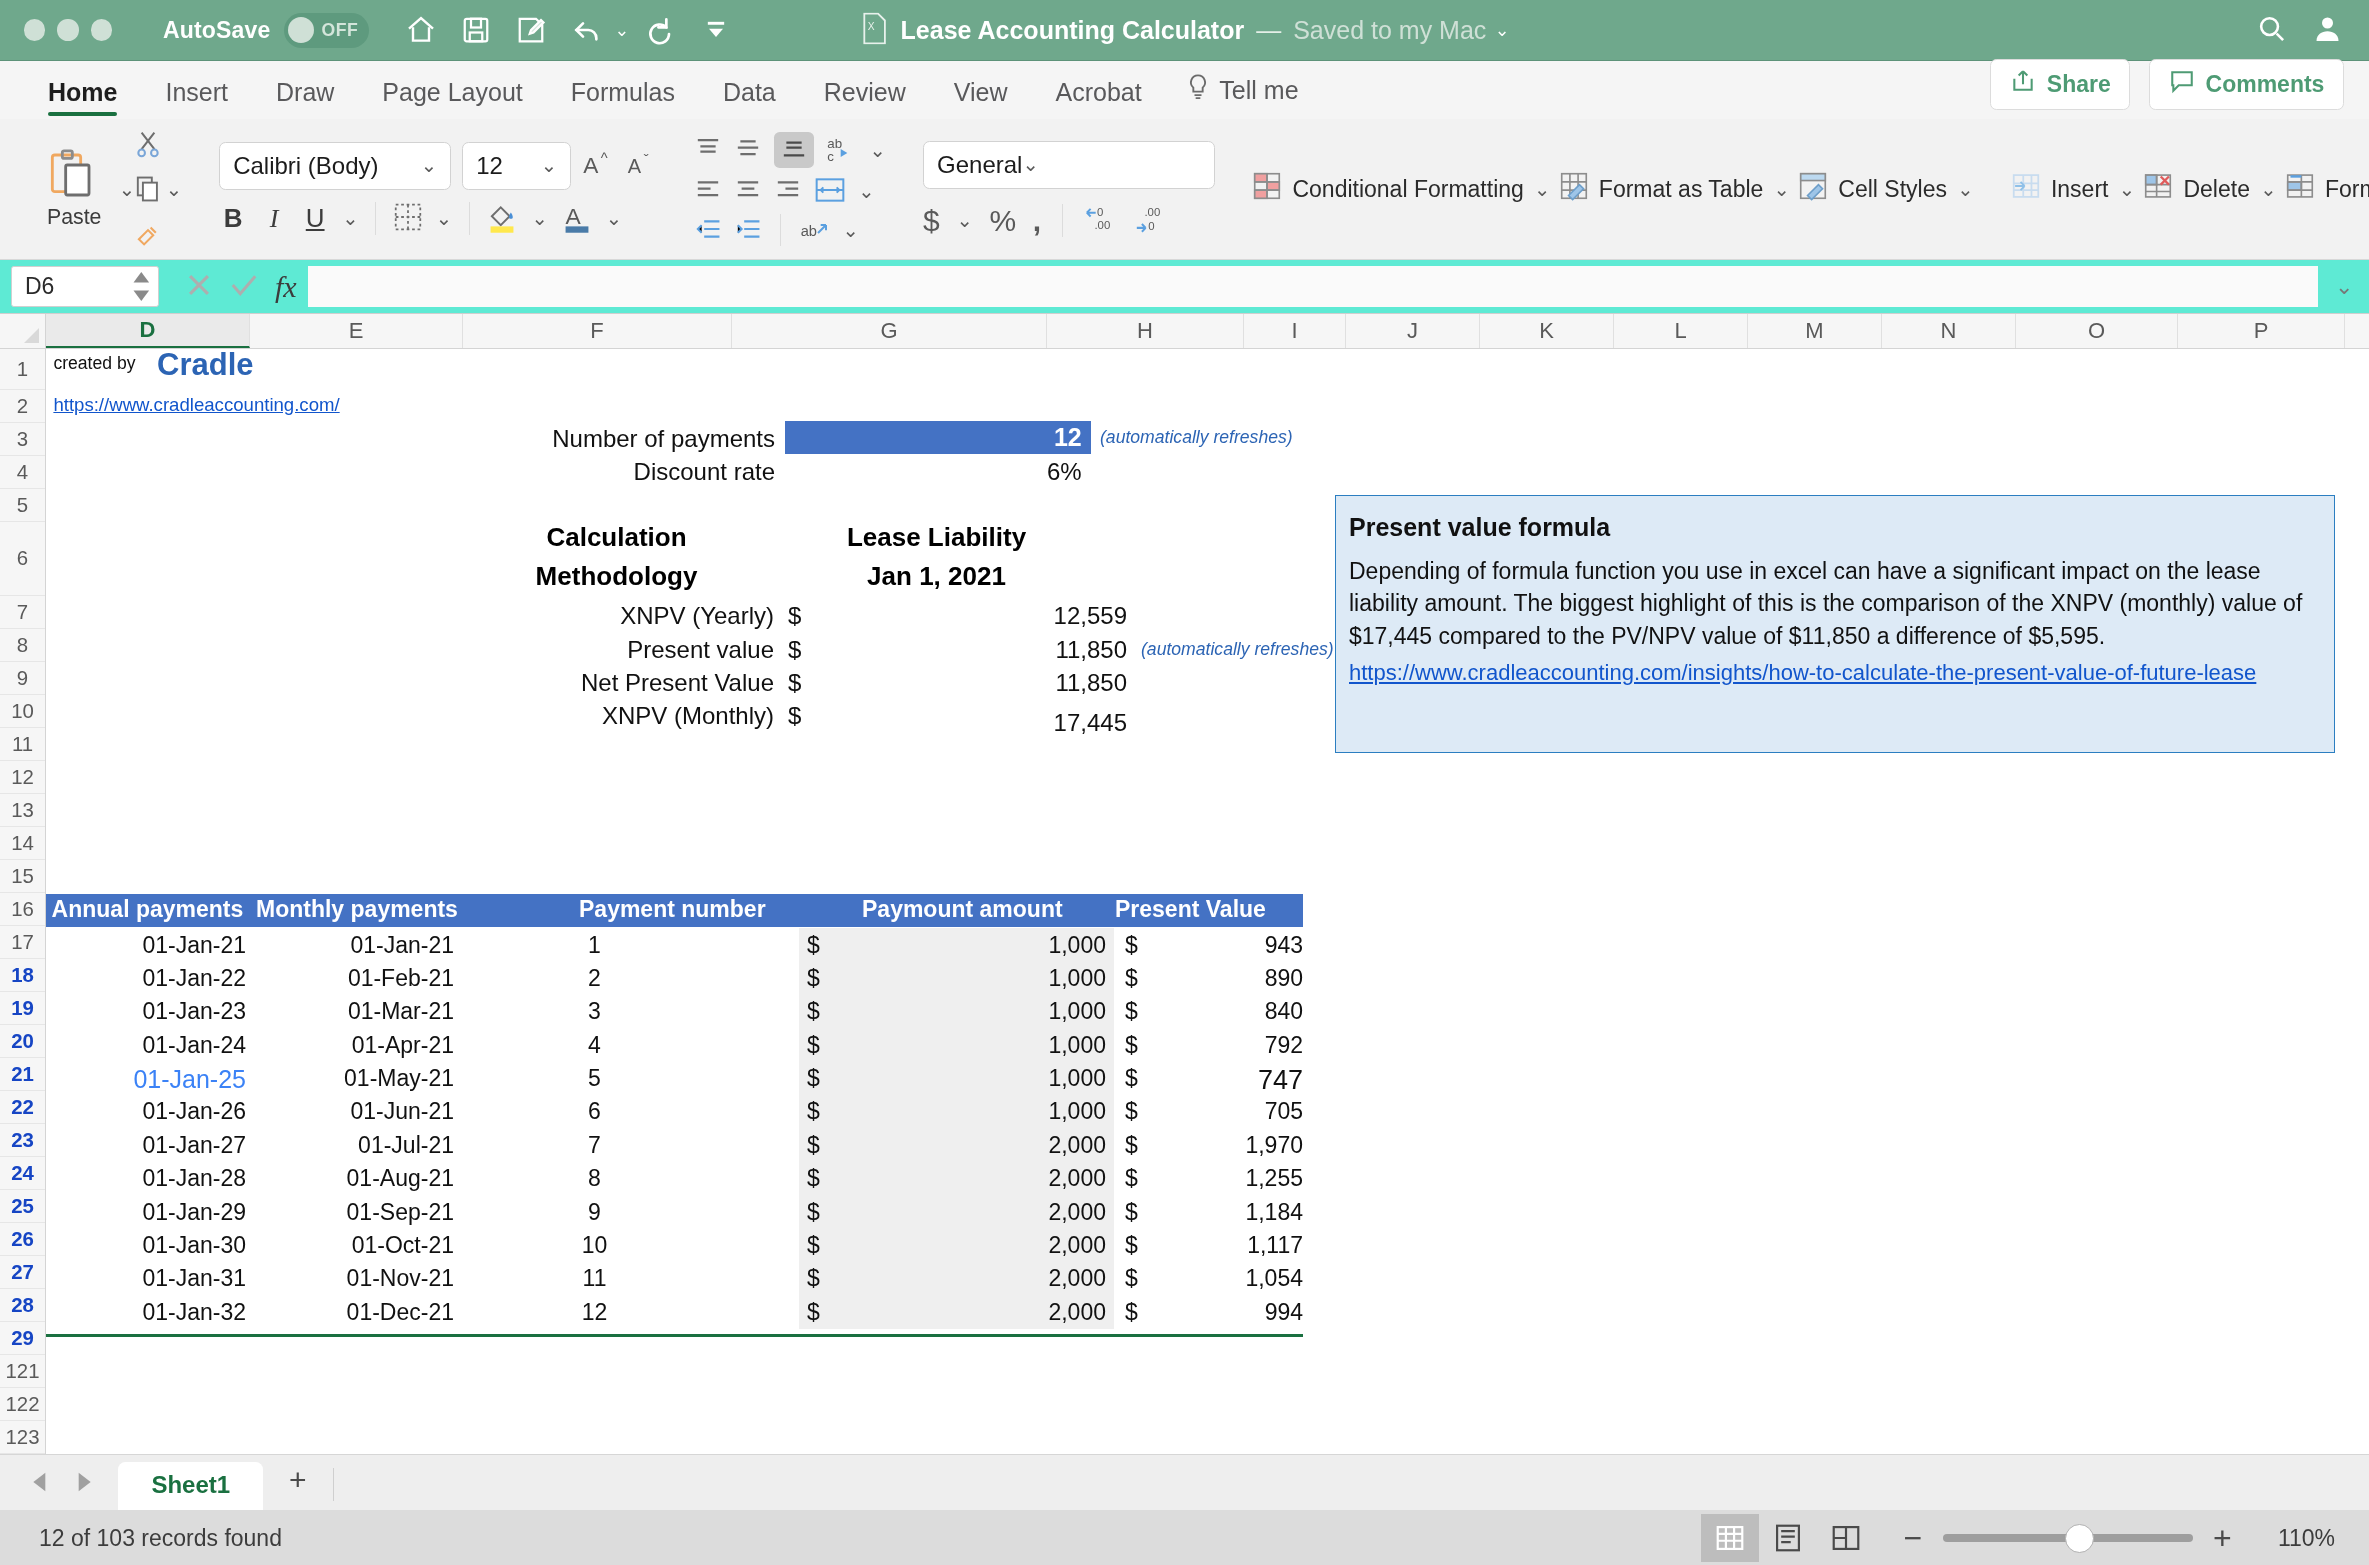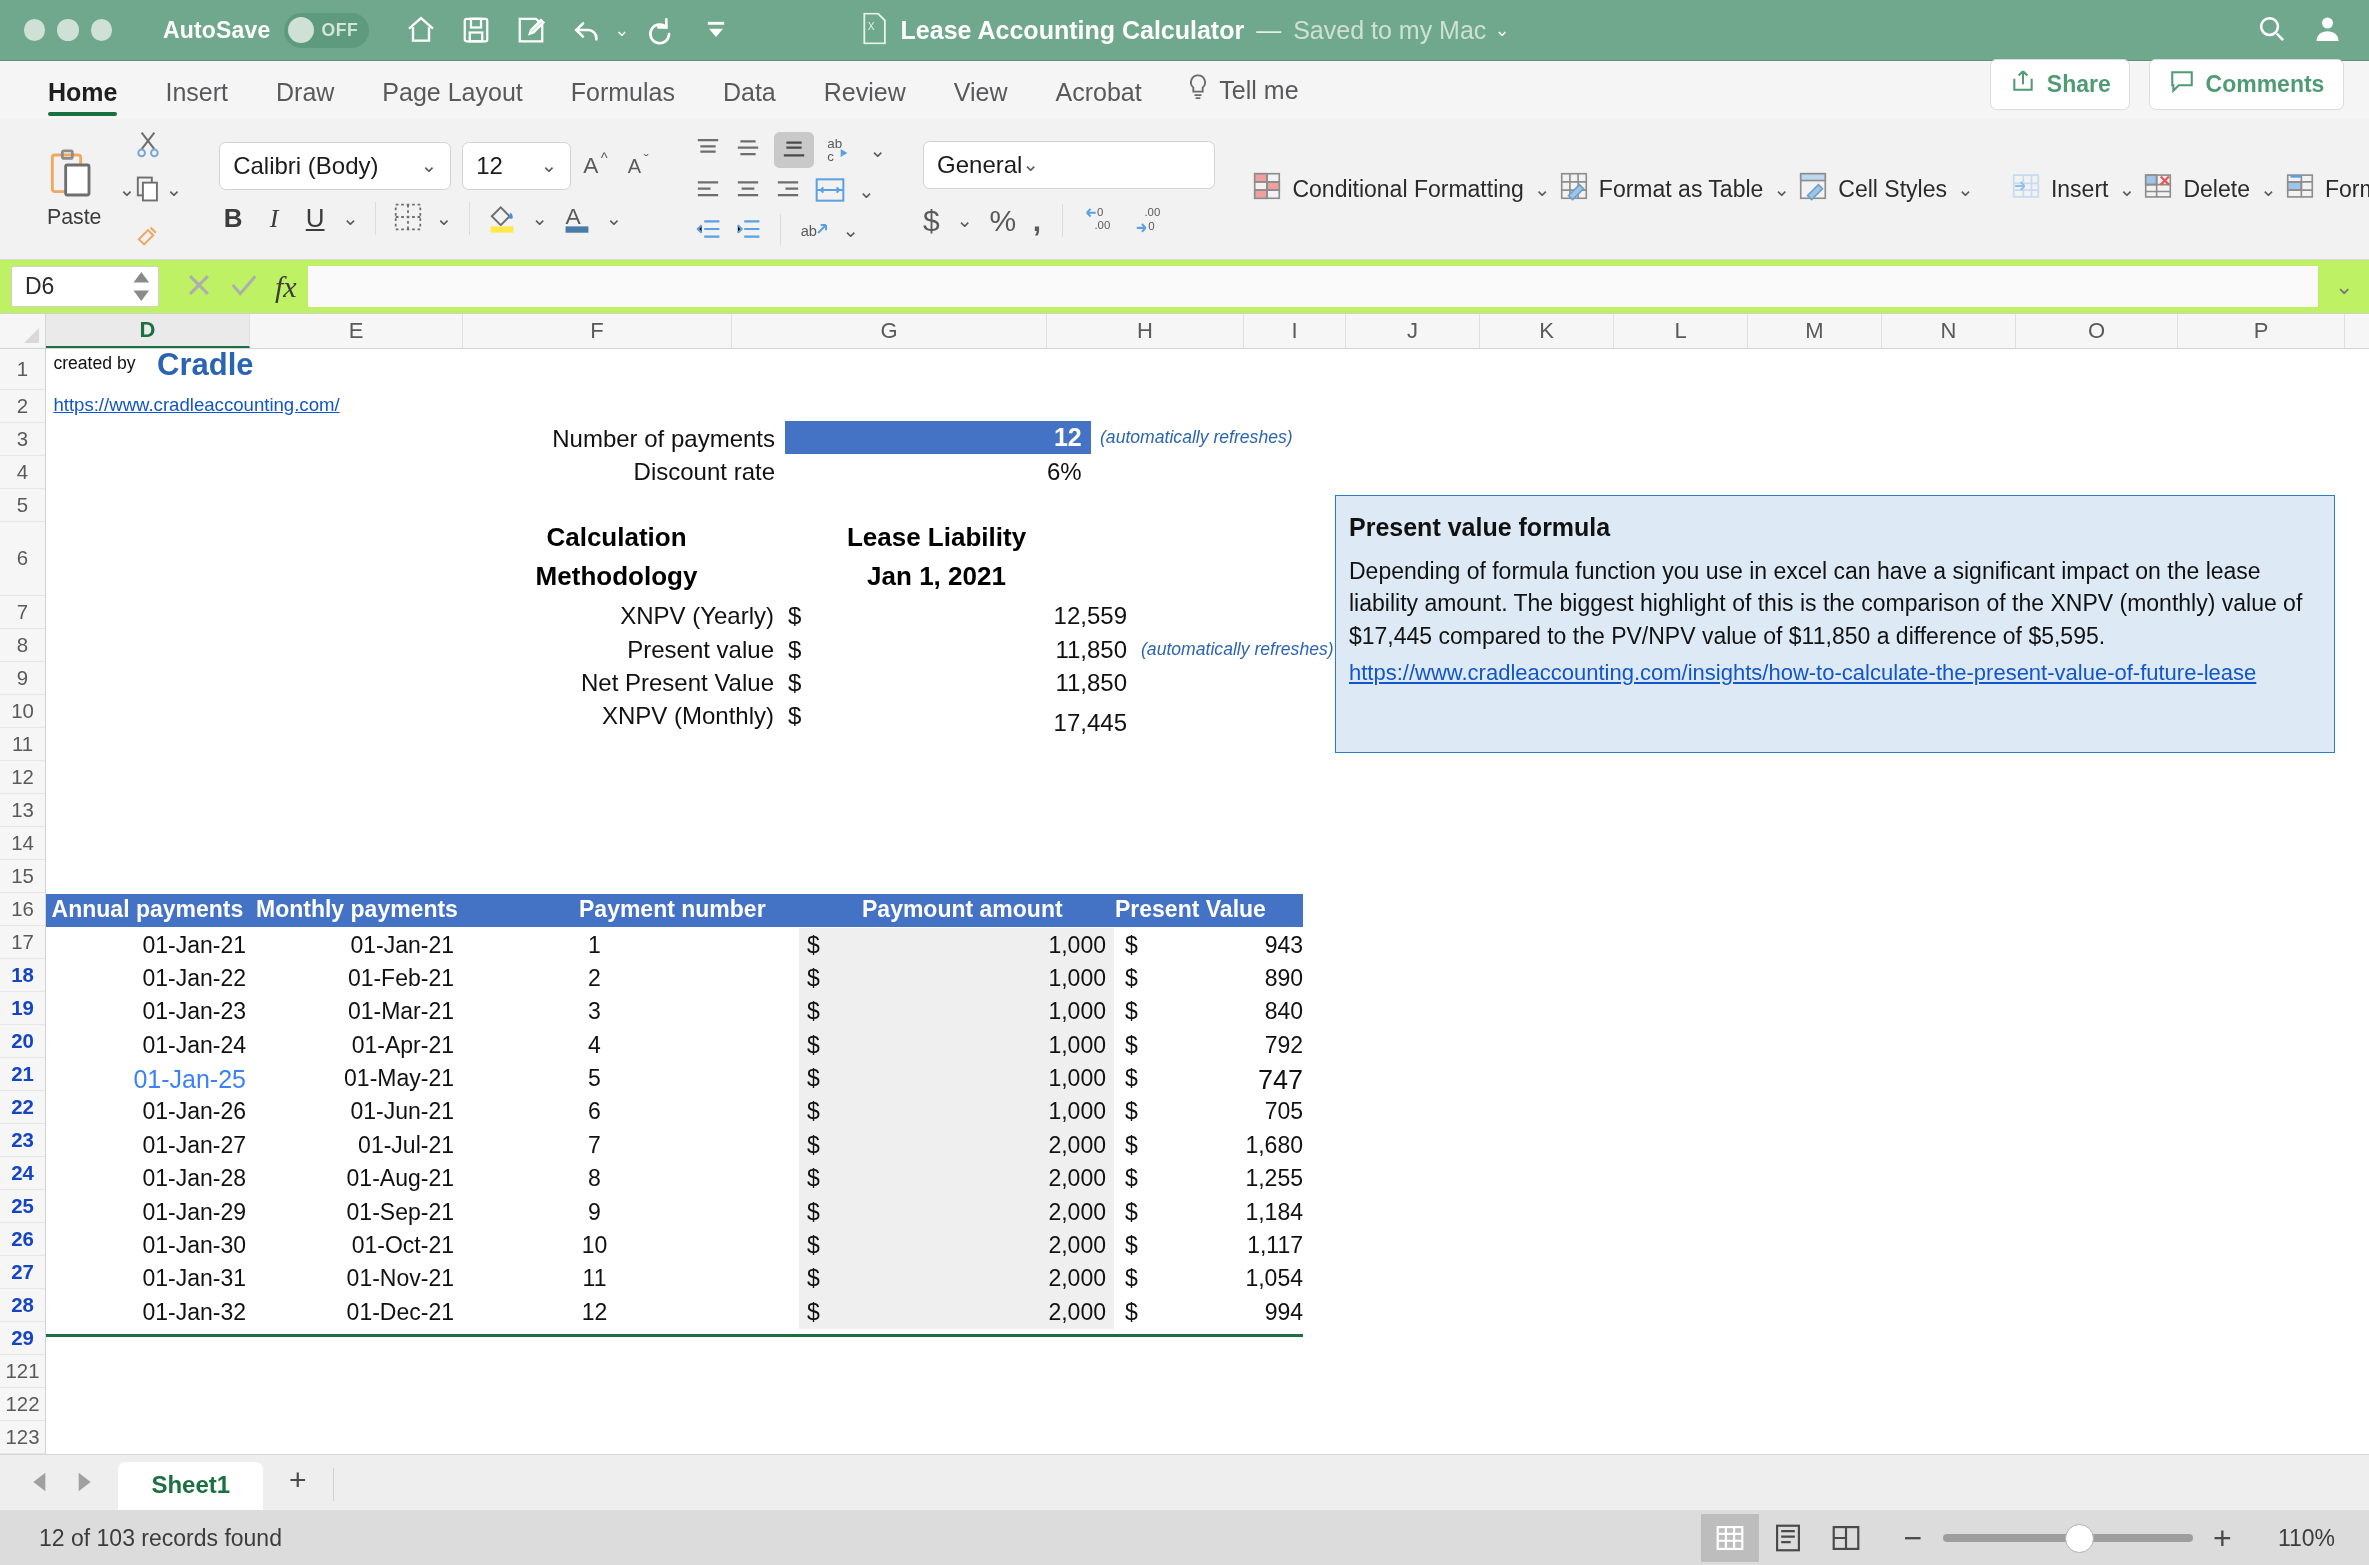--- a/index.html
+++ b/index.html
@@ -87,21 +87,21 @@
   .fmtrow { display:flex; align-items:center; gap:13px; }
   .bi { font-size:26px; color:#3c3c3c; width:28px; text-align:center;}
   .alignblock { display:flex; flex-direction:column; gap:6.5px; justify-content:center; }
   .alignrow { display:flex; align-items:center; gap:12px; }
   .cellgroup { display:flex; flex-direction:row; gap:8.3px; justify-content:center; }
   .cellitem { display:flex; align-items:center; gap:10.2px; font-size:23px; color:#2b2b2b; white-space:nowrap;}
   .bigbtn { display:flex; flex-direction:column; align-items:center; justify-content:center; padding: 0 18.6px; }
   .bigbtn .lbl { font-size:22px; color:#3c3c3c; margin-top:5.6px; text-align:center; line-height:1.15;}
 
   
-  .formulabar { height: 54px; background:#bef264; display:flex; align-items:center; flex:none; border-bottom:0.9px solid #cfcfcf;}
+  .formulabar { height: 54px; background:#5eead4; display:flex; align-items:center; flex:none; border-bottom:0.9px solid #cfcfcf;}
   .namebox {
     width: 148px; height:41px; margin-left:11px; border:0.9px solid #d0d0d0; background:#fff;
     display:flex; align-items:center; padding-left:13px; font-size:23px; color:#2b2b2b; border-radius:2.8px;
   }
   .spinner { margin-left:auto; display:flex; flex-direction:column; gap:2.8px; padding-right:7.4px;}
   .fx-controls { display:flex; align-items:center; gap:16px; margin-left:26px; }
   .fb-input { flex:1; height:41px; margin: 0 16.7px 0 11px; background:#fafafa; }
   .fb-caret { font-size:22px; color:#777; padding-right:16.7px;}
 
   
@@ -766,21 +766,21 @@
             <div class="cell" style="left:761px;top:749px;font-size:23px;color:#111;">$</div>
             <div class="cell c-right" style="left:761px;top:749px;width:299px;font-size:23px;color:#111;">1,000</div>
             <div class="cell" style="left:1079px;top:749px;font-size:23px;color:#111;">$</div>
             <div class="cell c-right" style="left:1079px;top:749px;width:178px;font-size:23px;color:#111;">705</div>
             <div class="cell c-right" style="left:0px;top:783px;width:200px;font-size:23px;color:#111;">01-Jan-27</div>
             <div class="cell c-right" style="left:206px;top:783px;width:202px;font-size:23px;color:#111;">01-Jul-21</div>
             <div class="cell c-center" style="left:414px;top:783px;width:269px;font-size:23px;color:#111;">7</div>
             <div class="cell" style="left:761px;top:783px;font-size:23px;color:#111;">$</div>
             <div class="cell c-right" style="left:761px;top:783px;width:299px;font-size:23px;color:#111;">2,000</div>
             <div class="cell" style="left:1079px;top:783px;font-size:23px;color:#111;">$</div>
-            <div class="cell c-right" style="left:1079px;top:783px;width:178px;font-size:23px;color:#111;">1,680</div>
+            <div class="cell c-right" style="left:1079px;top:783px;width:178px;font-size:23px;color:#111;">1,970</div>
             <div class="cell c-right" style="left:0px;top:816px;width:200px;font-size:23px;color:#111;">01-Jan-28</div>
             <div class="cell c-right" style="left:206px;top:816px;width:202px;font-size:23px;color:#111;">01-Aug-21</div>
             <div class="cell c-center" style="left:414px;top:816px;width:269px;font-size:23px;color:#111;">8</div>
             <div class="cell" style="left:761px;top:816px;font-size:23px;color:#111;">$</div>
             <div class="cell c-right" style="left:761px;top:816px;width:299px;font-size:23px;color:#111;">2,000</div>
             <div class="cell" style="left:1079px;top:816px;font-size:23px;color:#111;">$</div>
             <div class="cell c-right" style="left:1079px;top:816px;width:178px;font-size:23px;color:#111;">1,255</div>
             <div class="cell c-right" style="left:0px;top:850px;width:200px;font-size:23px;color:#111;">01-Jan-29</div>
             <div class="cell c-right" style="left:206px;top:850px;width:202px;font-size:23px;color:#111;">01-Sep-21</div>
             <div class="cell c-center" style="left:414px;top:850px;width:269px;font-size:23px;color:#111;">9</div>

